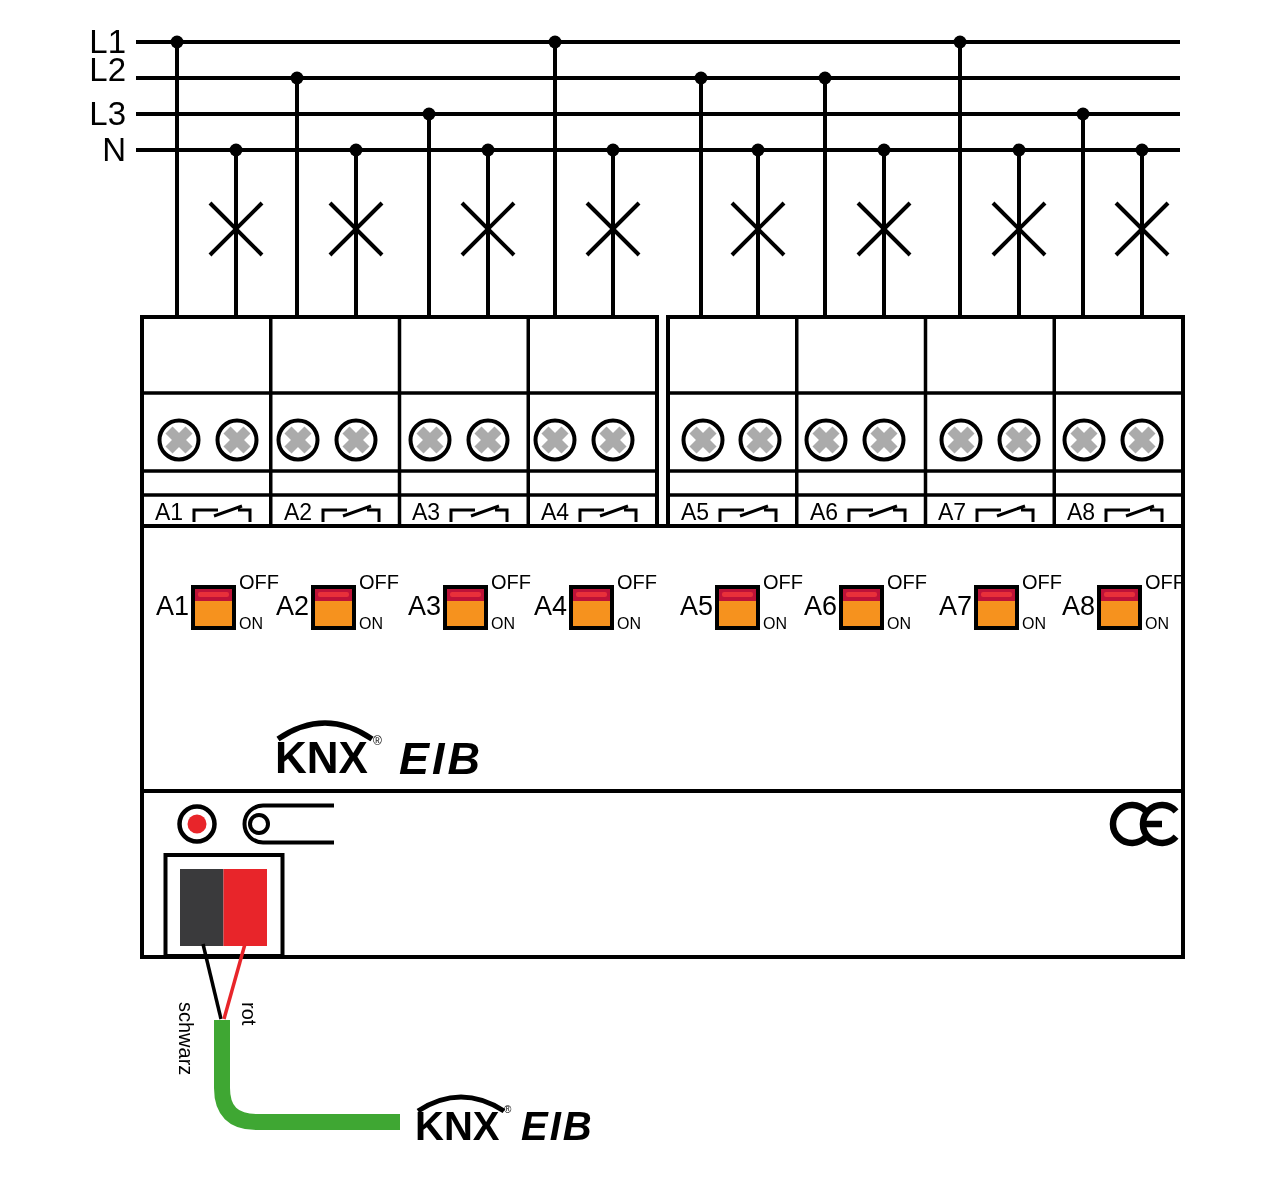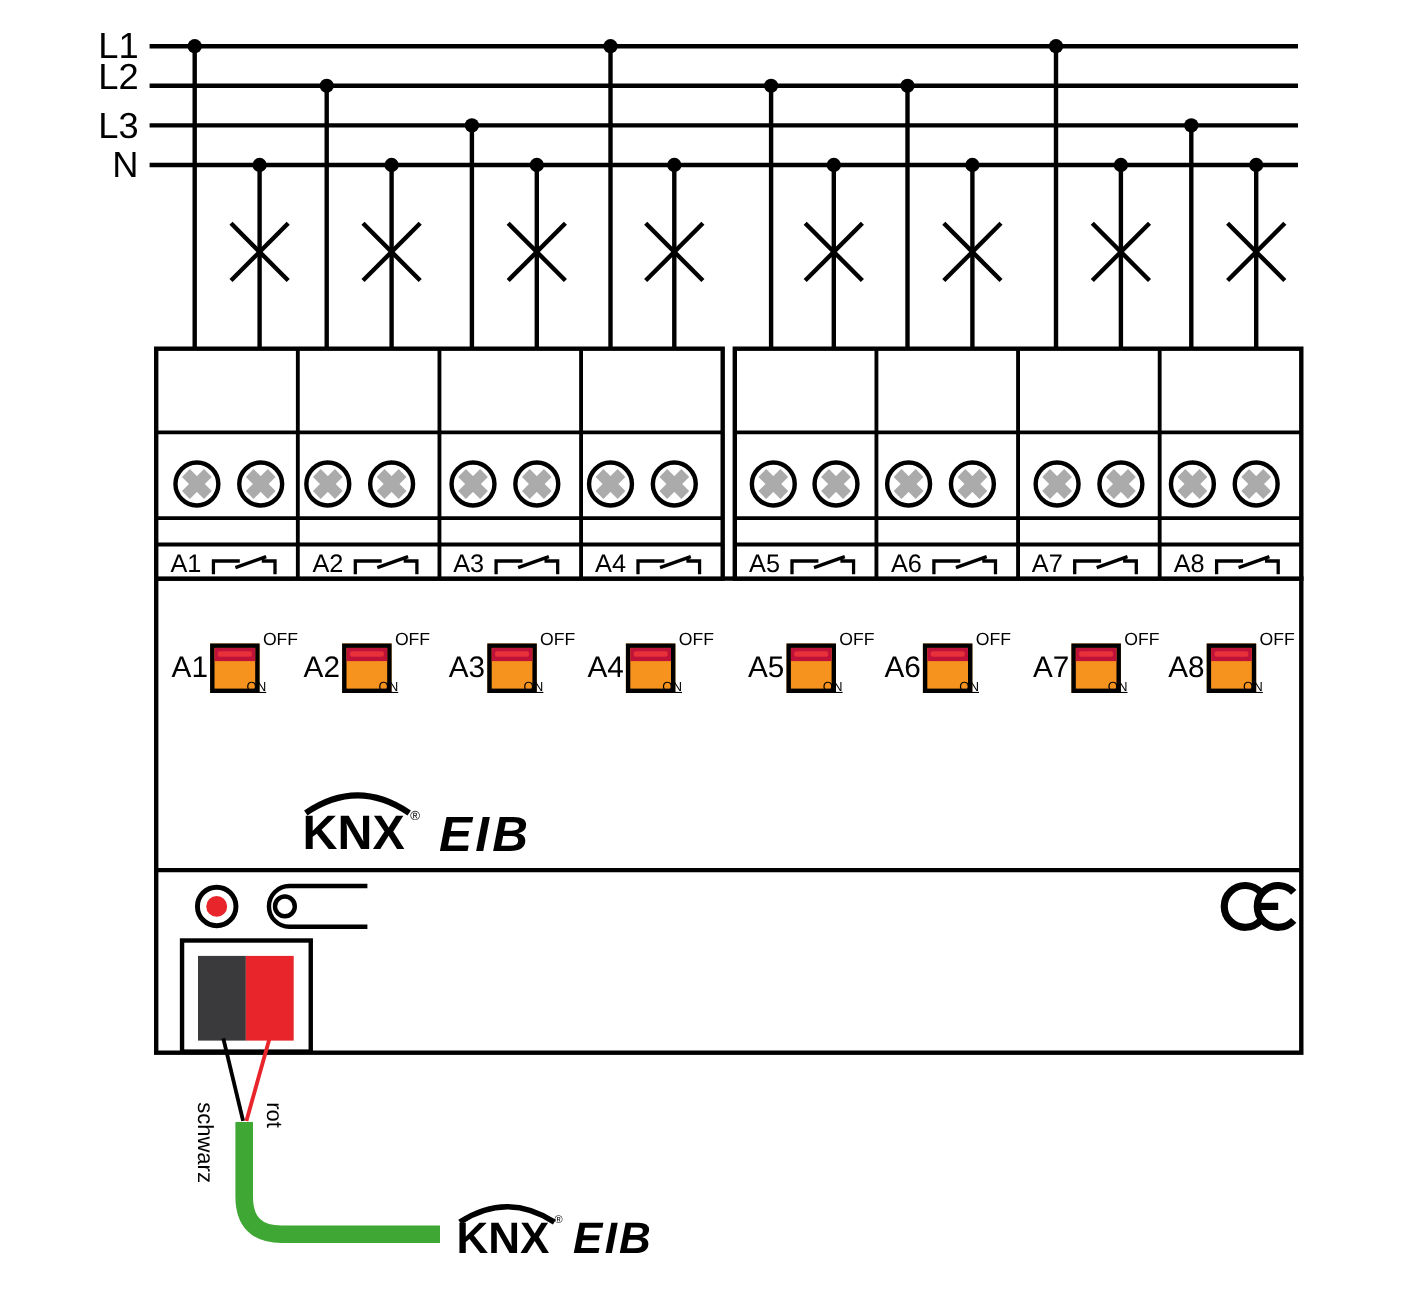--- a/index.html
+++ b/index.html
@@ -31,22 +31,22 @@
   .termlabel .tl{font-size:23px;line-height:23px;}
   .contact{margin-top:3px;}
   .contact path{stroke:#000;stroke-width:3;fill:none;}
   .swgroup{position:absolute;top:580px;width:132px;height:62px;}
   .swgroup .alabel{position:absolute;left:0;top:13px;font-size:27px;line-height:27px;}
   .switch{position:absolute;left:35px;top:5px;width:45px;height:45px;box-sizing:border-box;
           border:4px solid #000;background:var(--switch-body,#F6921E);}
   .band{position:relative;width:100%;height:12px;background:var(--switch-band,#BE1238);}
   .stripe{position:absolute;left:3px;right:3px;top:3px;height:5px;border-radius:2px;
           background:var(--switch-stripe,#E8303A);}
-  .offlab{position:absolute;left:83px;top:-8px;font-size:16px;line-height:20px;}
-  .onlab{position:absolute;left:68px;top:34px;font-size:12px;line-height:20px;text-decoration:underline;}
+  .offlab{position:absolute;left:83px;top:-8px;font-size:20px;line-height:20px;}
+  .onlab{position:absolute;left:83px;top:34px;font-size:16px;line-height:20px;}
   
   .knxlogo{position:absolute;}
   .knxlogo svg path{stroke:#000;fill:none;}
   .knxlogo .ktext{position:absolute;font-weight:800;letter-spacing:0;}
   .knxlogo .reg{position:absolute;font-size:12px;}
   .knxlogo .eib{position:absolute;font-style:italic;font-weight:800;letter-spacing:3px;}
   .logo-big{left:275px;top:718px;width:260px;height:62px;}
   .logo-big .arc{position:absolute;left:0;top:2px;}
   .logo-big .ktext{left:0;top:18px;font-size:44px;line-height:44px;}
   .logo-big .reg{left:98px;top:16px;}

